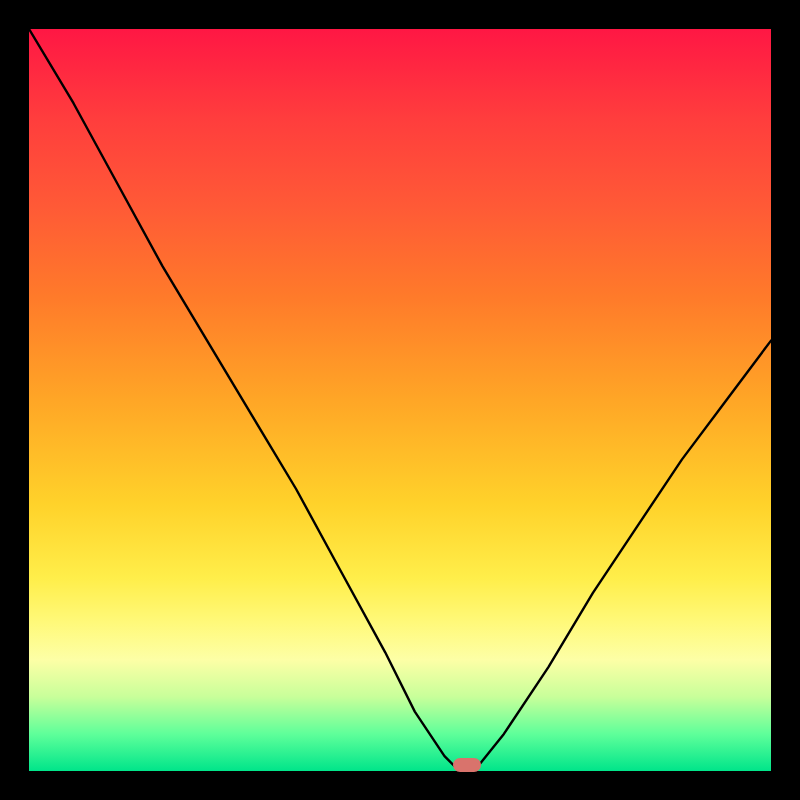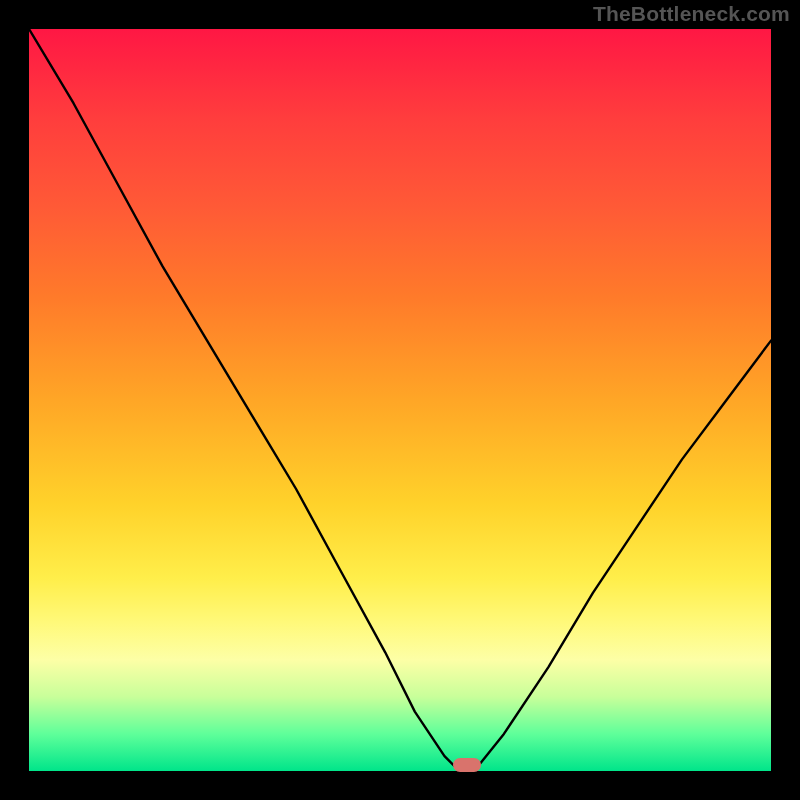--- a/index.html
+++ b/index.html
@@ -62,21 +62,20 @@
     border-radius: 8px;
     background: #d9736c;
     transform: translate(-50%, -50%);
   }
 </style>
 </head>
 <body>
 
 <div class="frame">
 
-  <div class="watermark">TheBottleneck.com</div>
 
   <div class="plot">
 
     <svg class="curve" width="742" height="742" viewBox="0 0 742 742">
       <path id="curve-path" d="M0.0 0.0 L44.5 74.2 L89.0 155.8 L133.6 237.4 L178.1 311.6 L222.6 385.8 L267.1 460.0 L311.6 541.7 L356.2 623.3 L385.8 682.6 L415.5 727.2 L430.4 742.0 L445.2 742.0 L474.9 704.9 L519.4 638.1 L563.9 563.9 L608.4 497.1 L653.0 430.4 L697.5 371.0 L742.0 311.6" fill="none" stroke="#000" stroke-width="2.4" stroke-linecap="round" stroke-linejoin="round"></path>
     </svg>
 
     <div id="marker" class="marker" style="left: 437.78px; top: 736.064px;"></div>
 
   </div>

